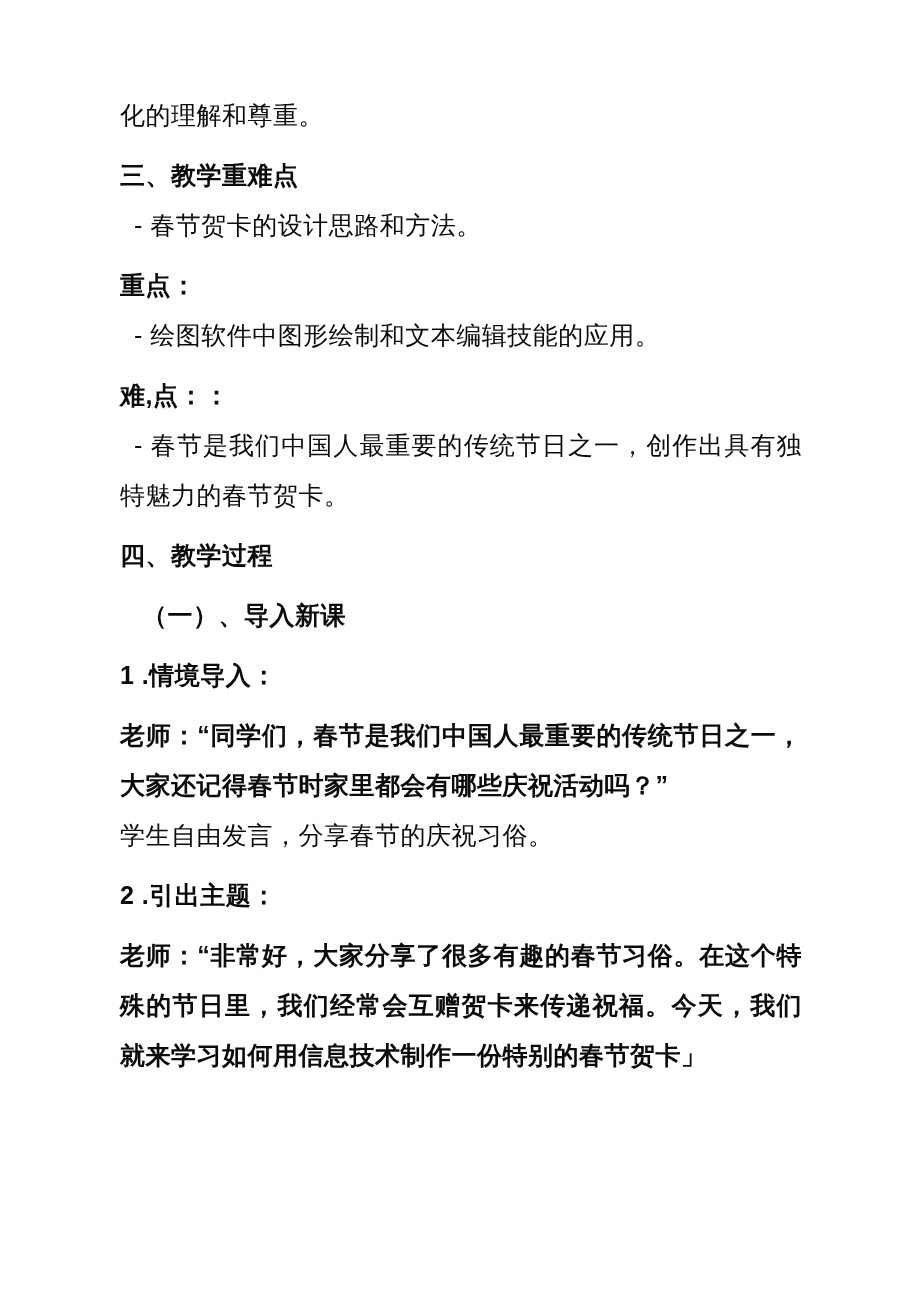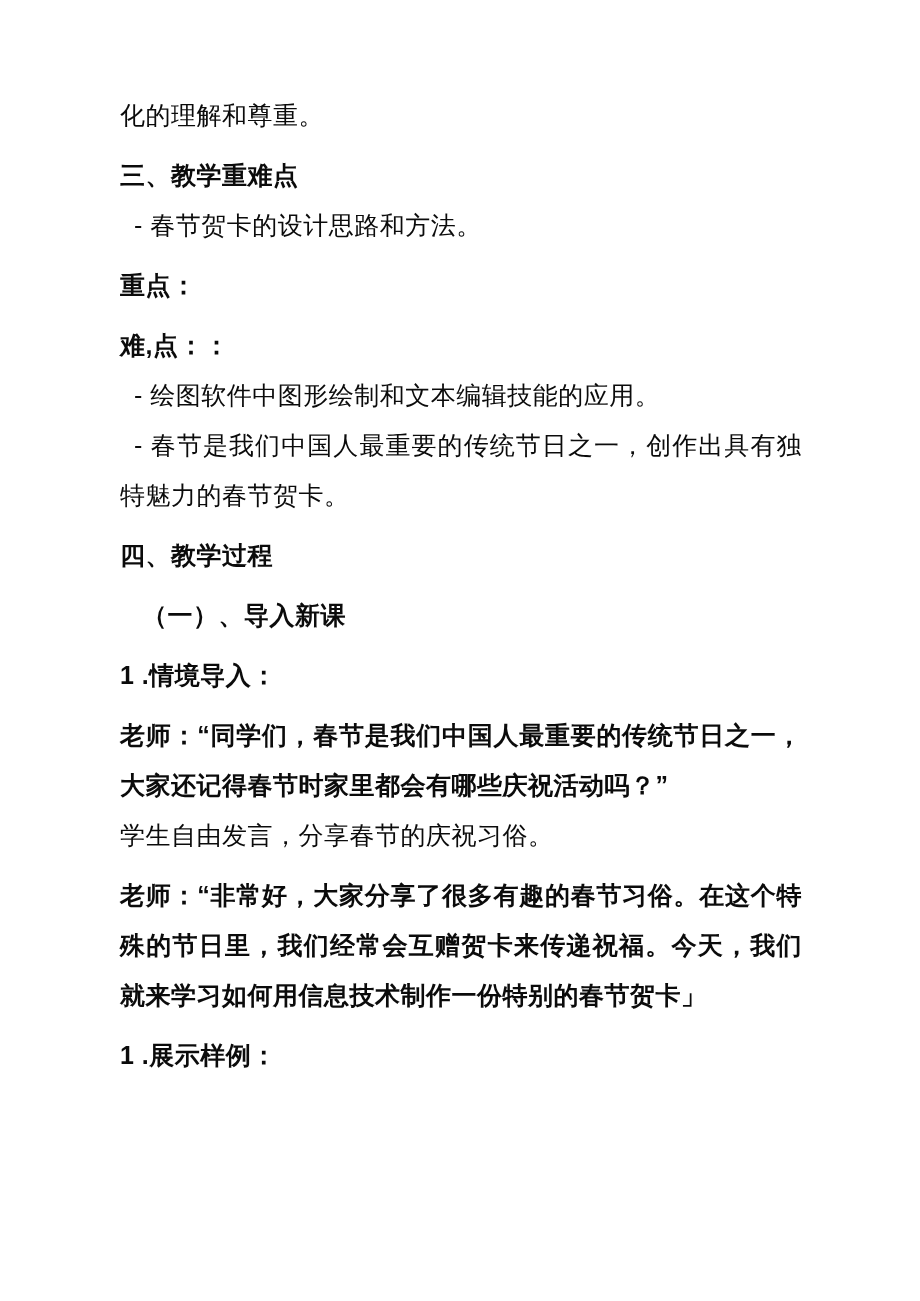--- a/index.html
+++ b/index.html
@@ -50,25 +50,25 @@
 </head>
 <body>
 
 <div class="page">
   <div class="doc-body">
 
     <p class="line gap-top-sm">化的理解和尊重。</p>
     <p class="line gap-top">三、教学重难点</p>
     <p class="line indent1">- 春节贺卡的设计思路和方法。</p>
     <p class="line gap-top">重点：</p>
+    <p class="line indent1">- 绘图软件中图形绘制和文本编辑技能的应用。</p>
     <p class="line gap-top">难,点：：</p>
-    <p class="line indent1">- 绘图软件中图形绘制和文本编辑技能的应用。</p>
     <p class="line indent1">- 春节是我们中国人最重要的传统节日之一，创作出具有独特魅力的春节贺卡。</p>
     <p class="line gap-top">四、教学过程</p>
     <p class="line gap-top" style="text-indent:22px;">（一）、导入新课</p>
     <p class="line gap-top">1 .情境导入：</p>
     <p class="line gap-top">老师：“同学们，春节是我们中国人最重要的传统节日之一，大家还记得春节时家里都会有哪些庆祝活动吗？”</p>
     <p class="line">学生自由发言，分享春节的庆祝习俗。</p>
+    <p class="line gap-top">2 .引出主题：</p>
     <p class="line gap-top">老师：“非常好，大家分享了很多有趣的春节习俗。在这个特殊的节日里，我们经常会互赠贺卡来传递祝福。今天，我们就来学习如何用信息技术制作一份特别的春节贺卡」</p>
-    <p class="line gap-top">1 .展示样例：</p>
 
   </div>
 </div>
 
 </body></html>

